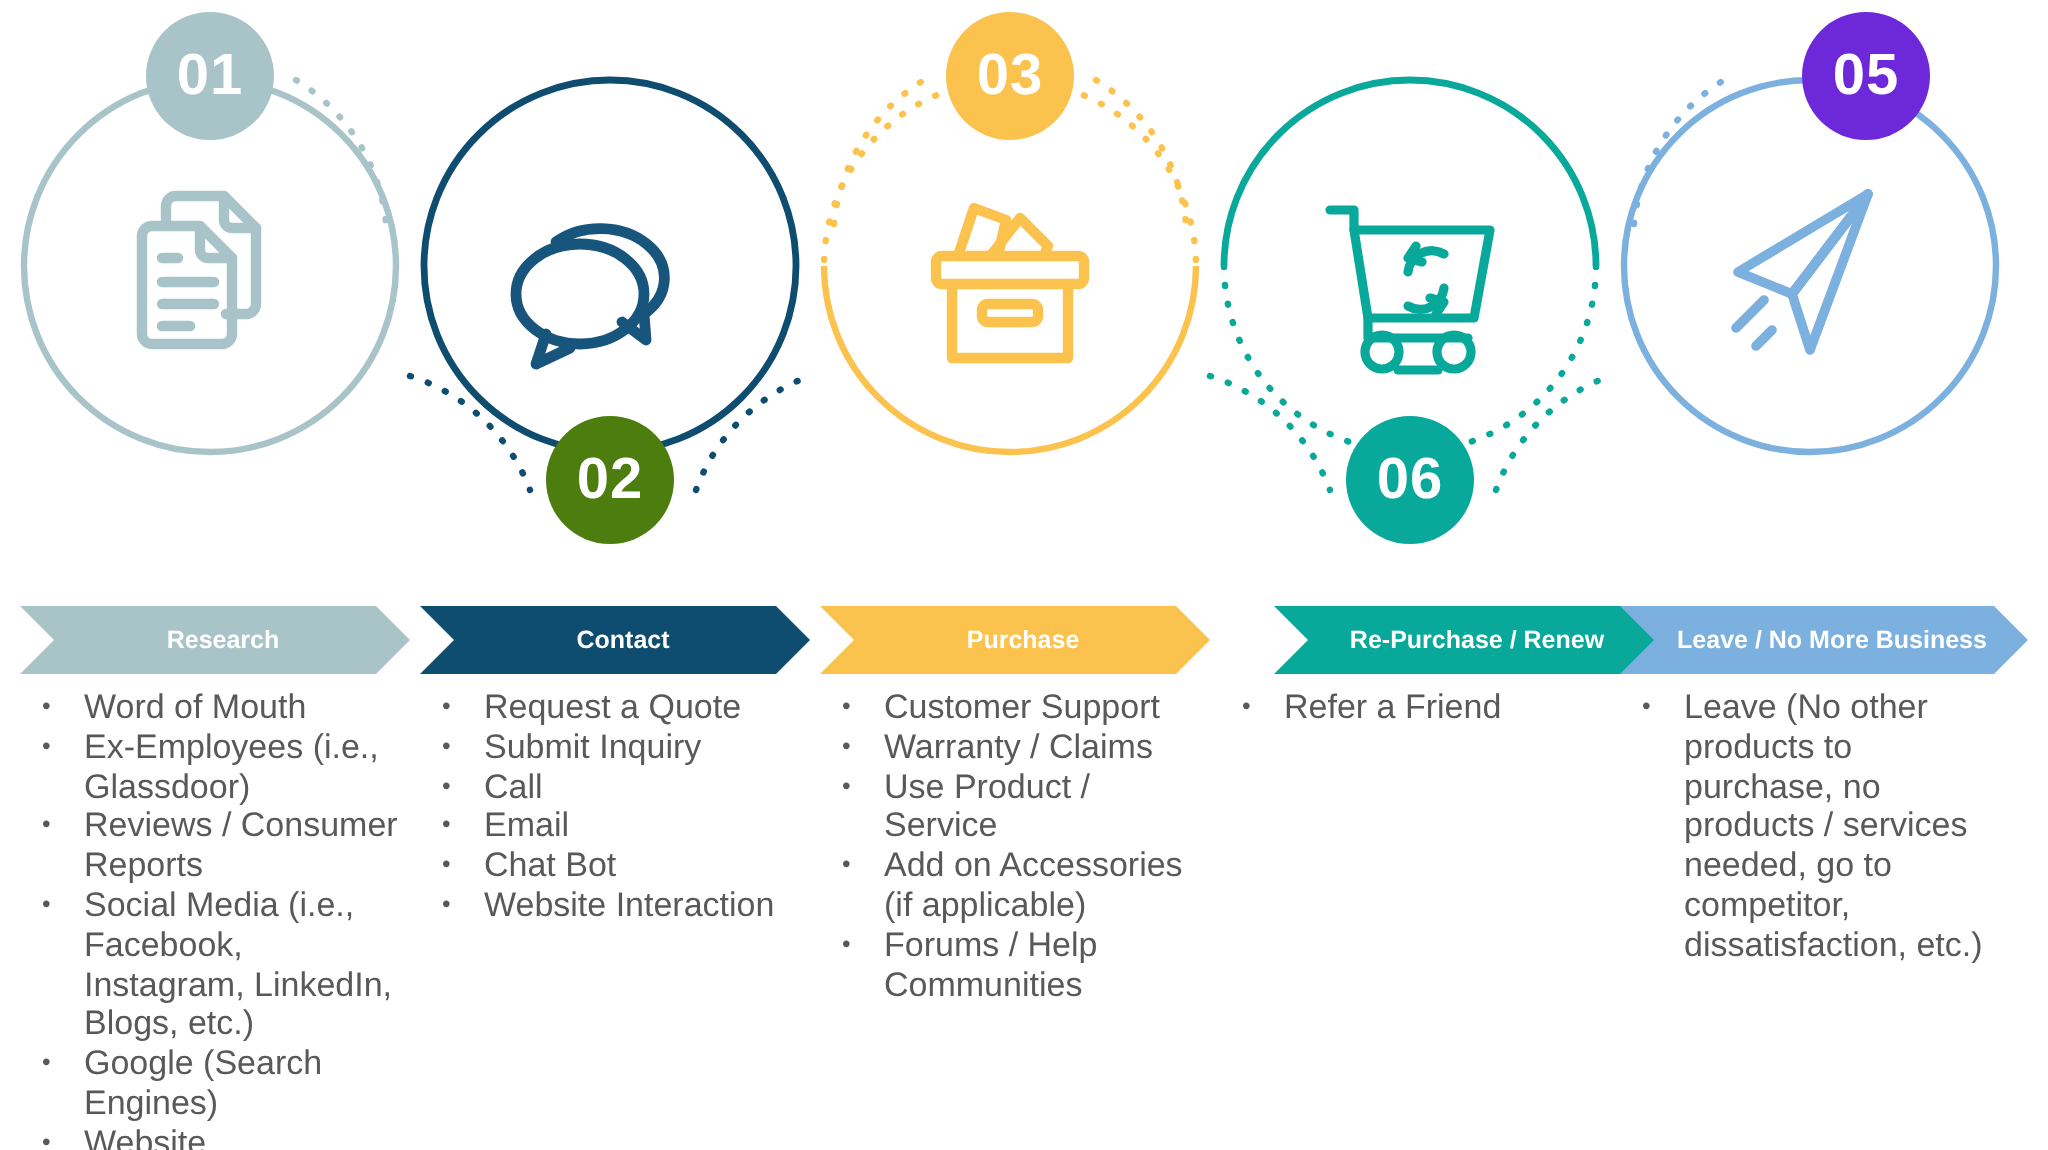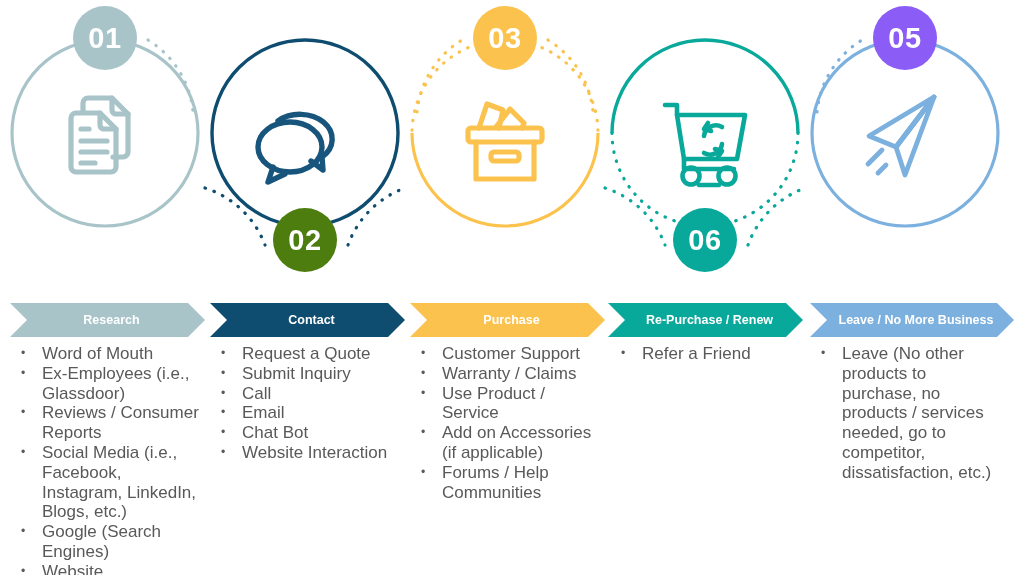--- a/index.html
+++ b/index.html
@@ -161,36 +161,36 @@
     </div>
     <div class="badge" style="left:273px; top:208px; background:#4d7c0f;">
       <span>02</span>
     </div>
     <div class="badge" style="left:473px; top:6px; background:#fbc34e;">
       <span>03</span>
     </div>
     <div class="badge" style="left:673px; top:208px; background:#08a89a;">
       <span>06</span>
     </div>
-    <div class="badge" style="left:873px; top:6px; background:#8b5cf6;">
+    <div class="badge" style="left:901px; top:6px; background:#6d28d9;">
       <span>05</span>
     </div>
   </div>
 
   <div id="banner-row">
     <div class="chevron" style="left:10px; width:195px; background:#a8c4c9;">
       <span>Research</span>
     </div>
     <div class="chevron" style="left:210px; width:195px; background:#0e4c70;">
       <span>Contact</span>
     </div>
     <div class="chevron" style="left:410px; width:195px; background:#fbc34e;">
       <span>Purchase</span>
     </div>
-    <div class="chevron" style="left:608px; width:195px; background:#08a89a;">
+    <div class="chevron" style="left:637px; width:195px; background:#08a89a;">
       <span>Re-Purchase / Renew</span>
     </div>
     <div class="chevron" style="left:810px; width:204px; background:#7cb0de;">
       <span>Leave / No More Business</span>
     </div>
   </div>
 
   <div id="columns">
     <div class="column" style="left:10px; width:195px;">
       <ul class="bullet-list">

